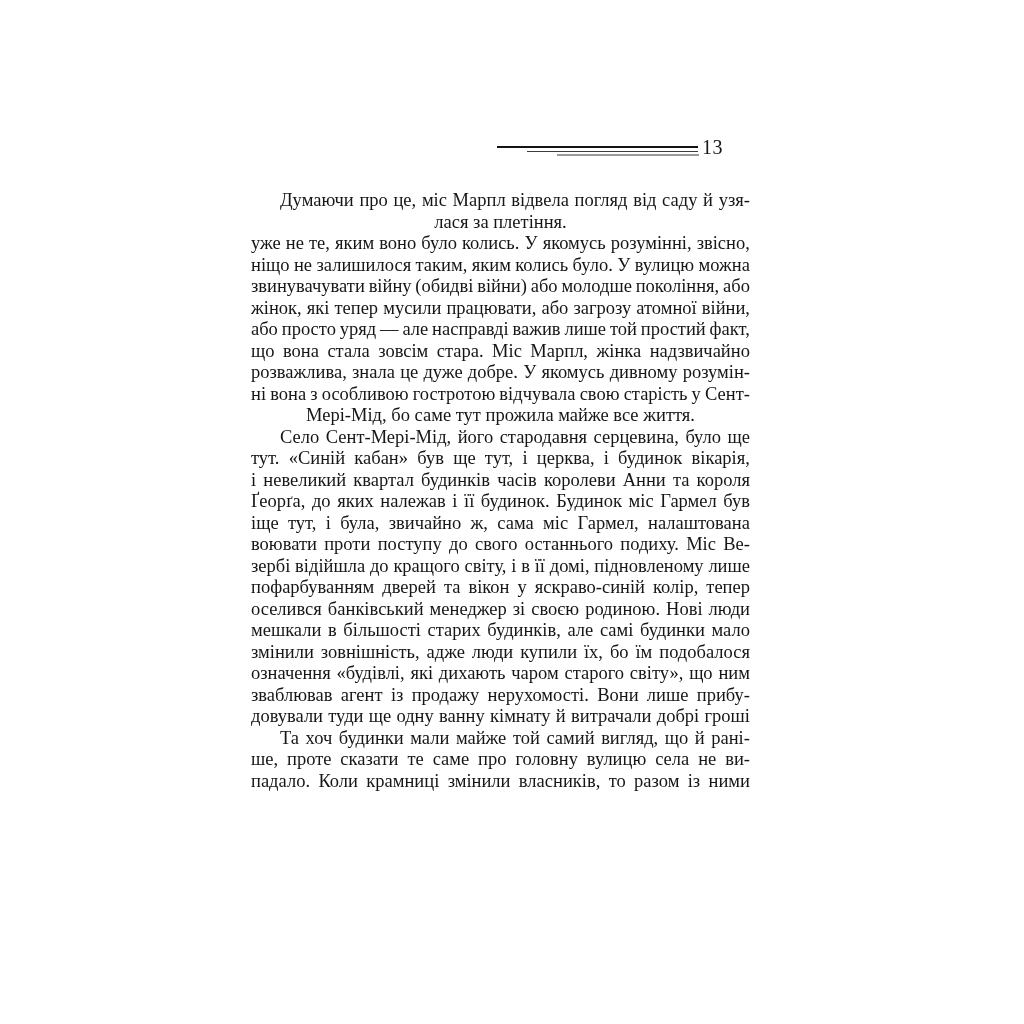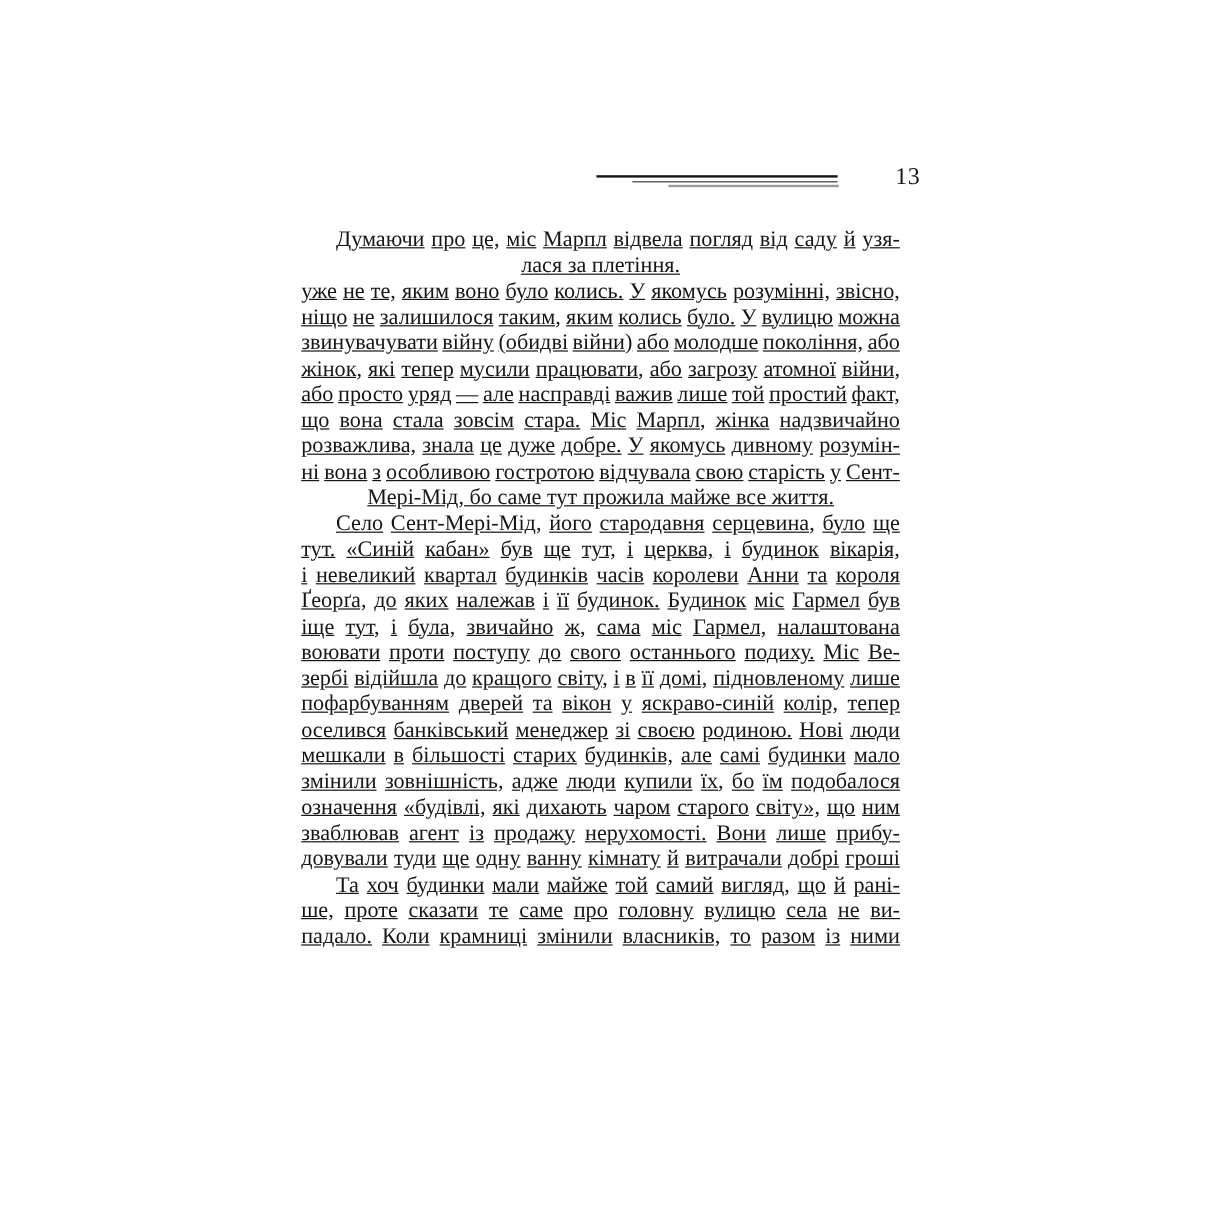--- a/index.html
+++ b/index.html
@@ -19,31 +19,30 @@
   .rule-line { position: absolute; }
   .rule-1 { left: 497px; top: 146px;   width: 201px; height: 2px;   background: #141414; }
   .rule-2 { left: 527px; top: 150.5px; width: 171px; height: 1.7px; background: #3c3c3c; }
   .rule-3 { left: 557px; top: 154px;   width: 142px; height: 1.5px; background: #9a9a9a; }
   .page-number {
     position: absolute;
     left: 702px; top: 137px;
     font-size: 20px; line-height: 21px;
     letter-spacing: 0.5px;
     color: #161616;
-    margin-left: 44px;
   }
   
   .text-block {
     position: absolute;
     left: 251px; top: 190px; width: 499px;
     font-size: 18.5px; line-height: 21.5px;
     color: #161616;
   }
   .paragraph { }
-  .line { height: 21.5px; overflow: visible; text-decoration: underline; }
+  .line { height: 21.5px; overflow: visible; }
   
   .line.jl { display: flex; justify-content: space-between; }
   .line.jl > .w { white-space: pre; }
   .line.jl > .w:not(:last-child) { margin-right: 3px; }
   
   .line.indent { padding-left: 29px; }
   
   .line.plain { white-space: nowrap; text-align: center; }
 </style>
 </head>

